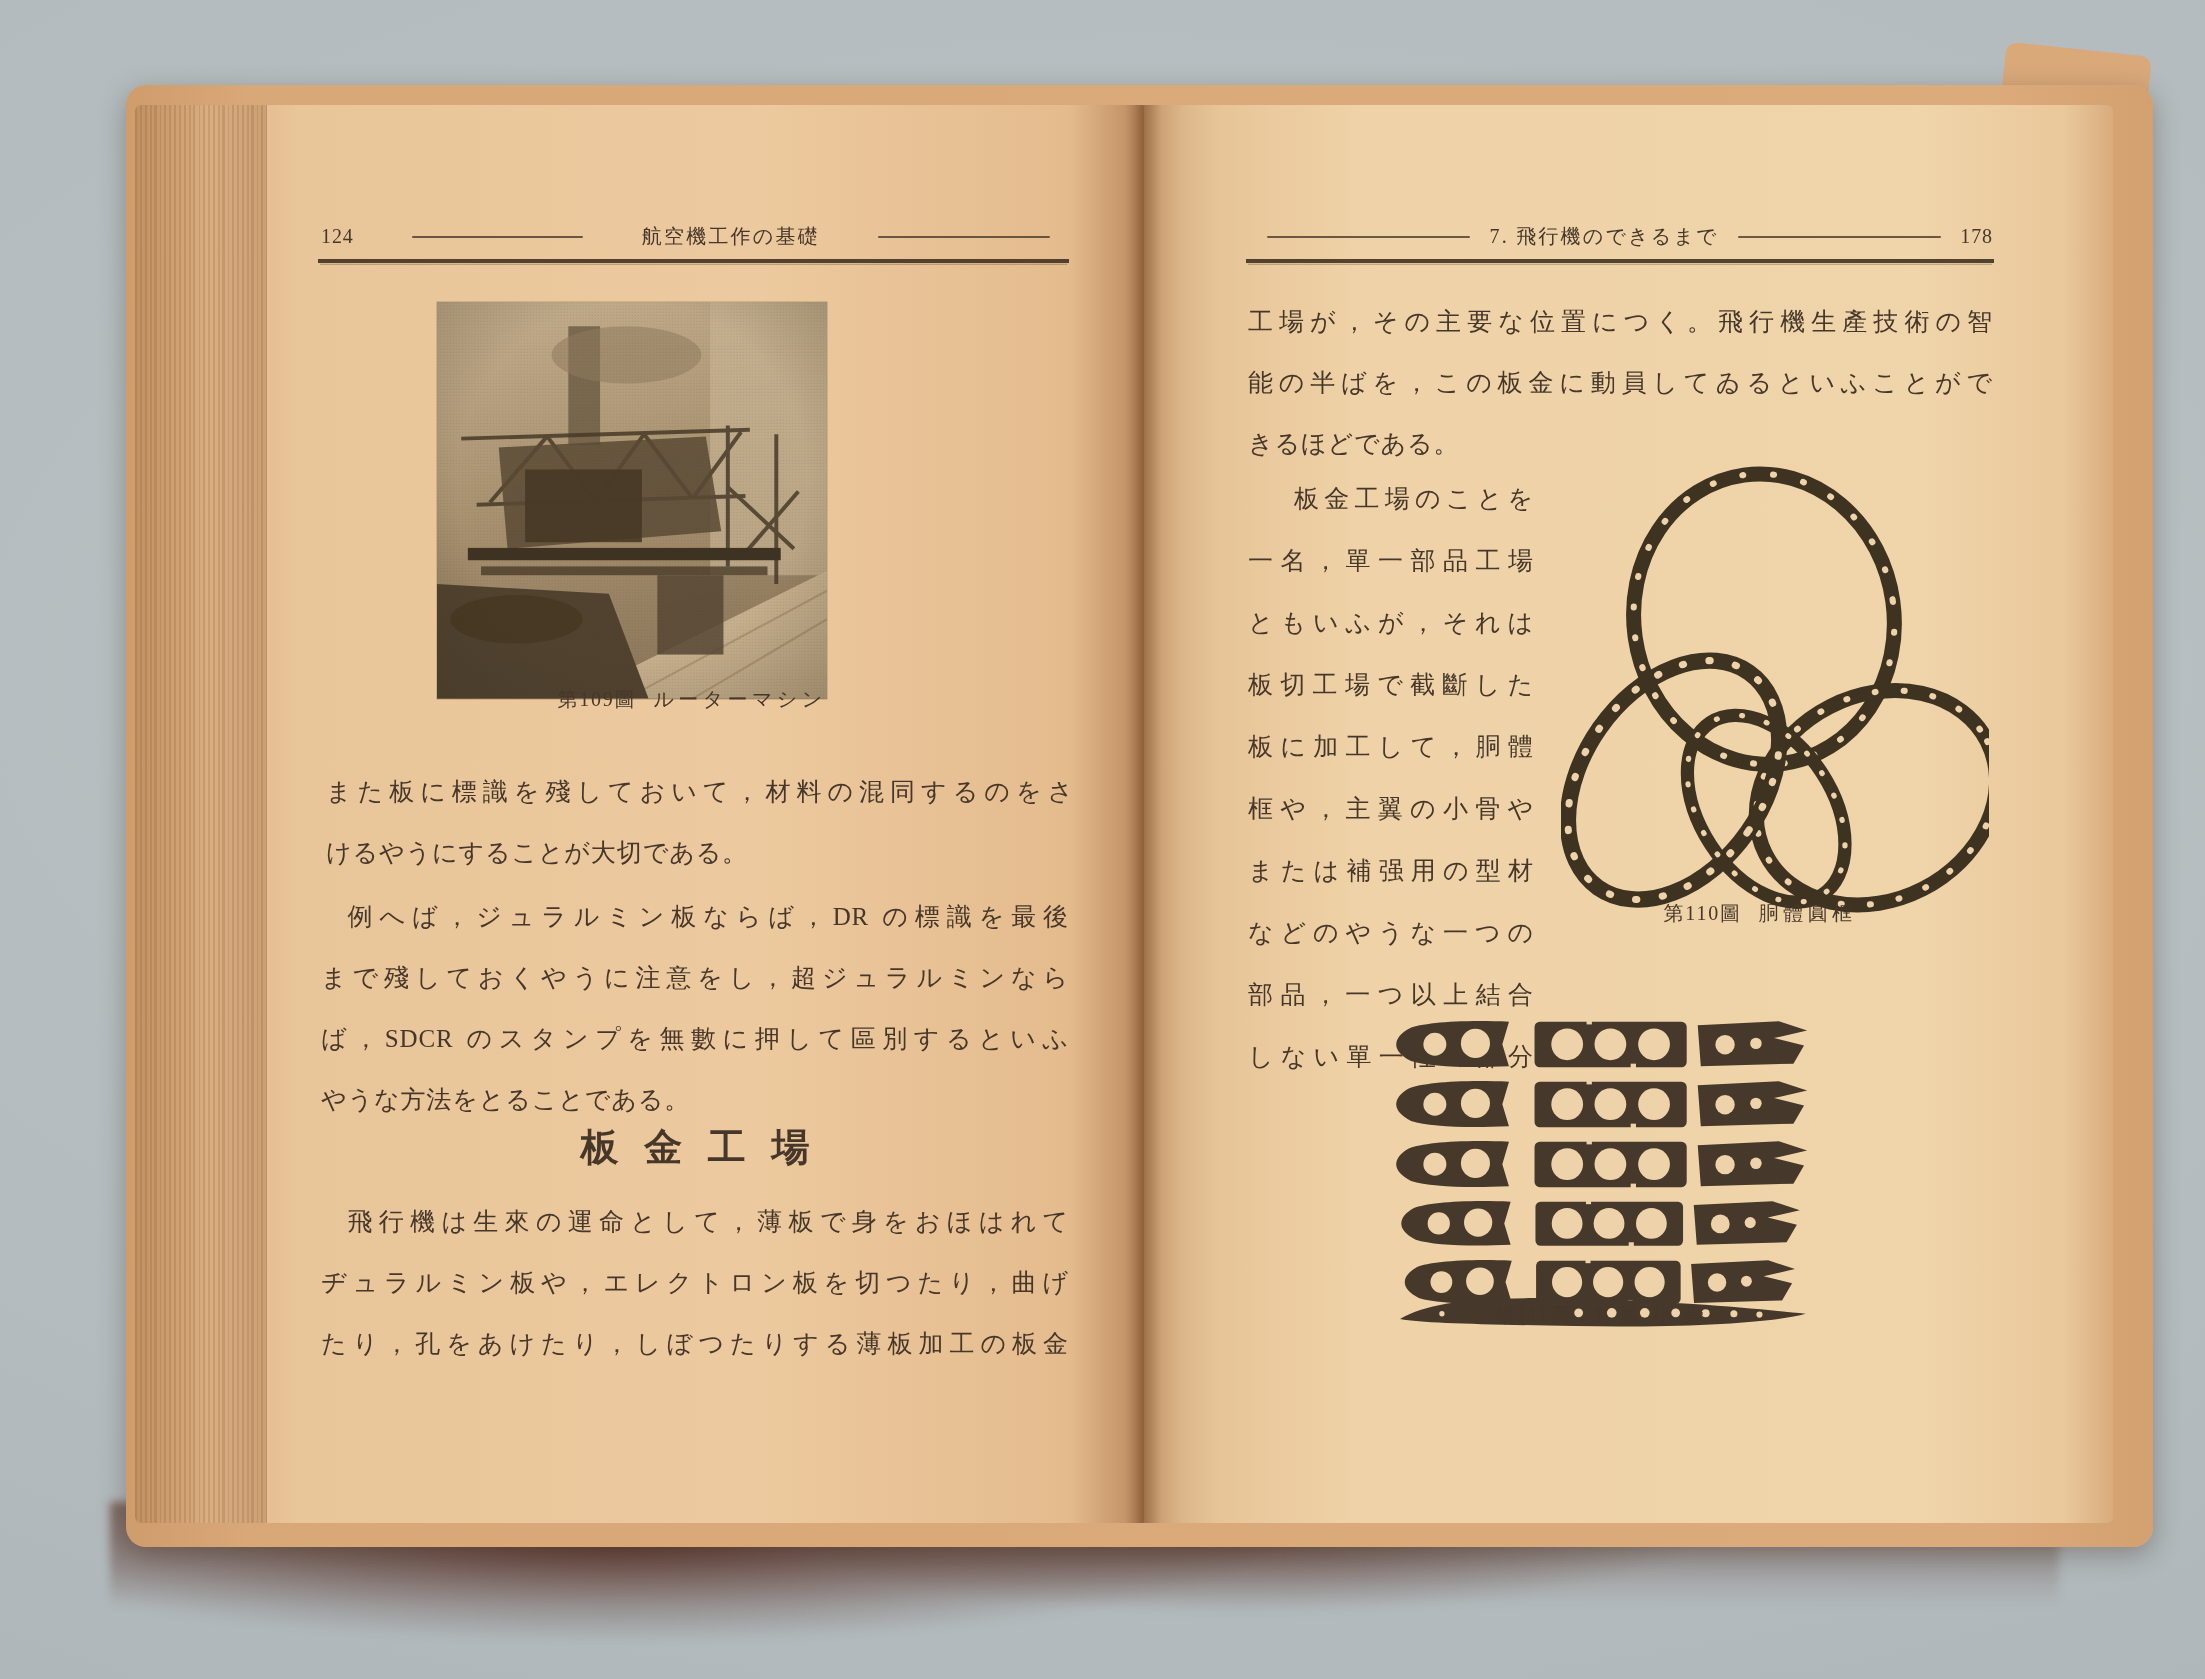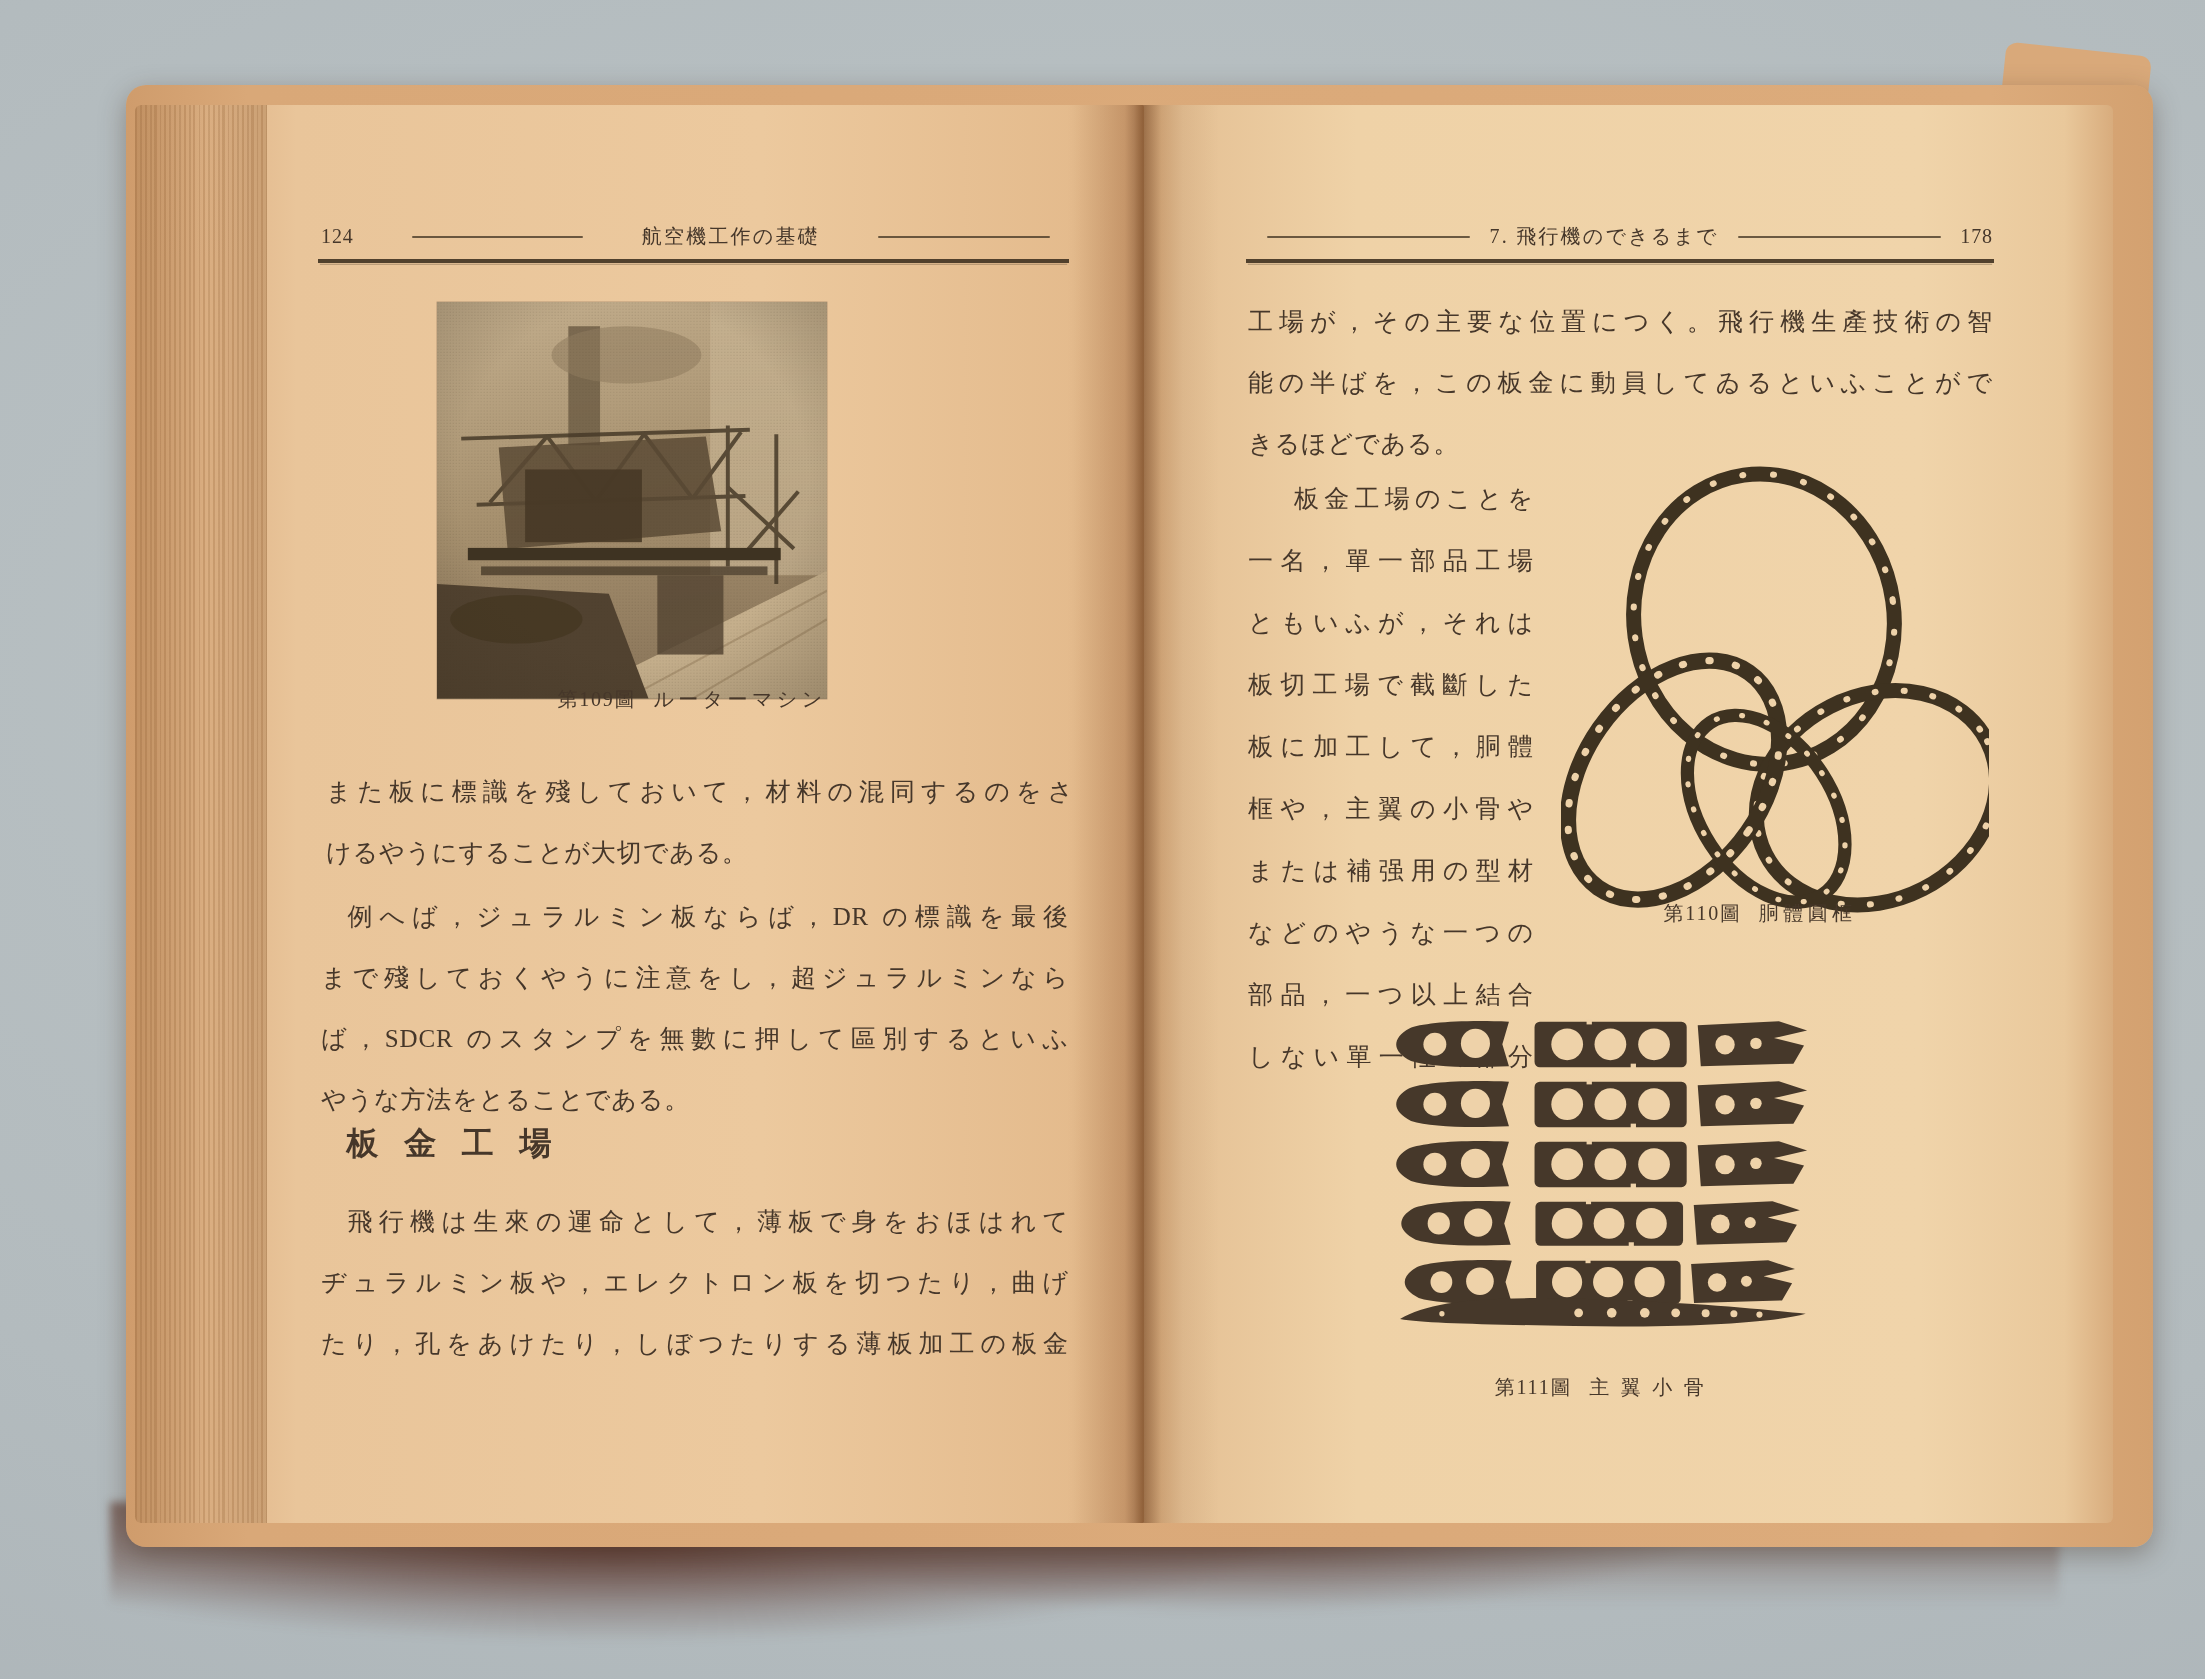--- a/index.html
+++ b/index.html
@@ -38,22 +38,22 @@
   .runhead{position:absolute;display:flex;align-items:center;font-size:20px;letter-spacing:2.2px;}
   .runhead .dash{flex:1 1 auto;border-top:2.6px solid #4a3b28;opacity:.8;margin:0 19.4px;border-radius:1.3px;}
   .pagenum{font-size:20px;letter-spacing:0.9px;}
   .rule2{position:absolute;height:0;border-top:4px solid #453624;box-shadow:0 3.1px 0 -1.8px #453624;opacity:.92;}
   .tline{font-size:25px;line-height:61px;letter-spacing:0.9px;white-space:normal;}
   .just{text-align:justify;text-align-last:justify;}
   .ind1{padding-left:26.5px;}
   .ind2{padding-left:46px;}
   .caption{position:absolute;font-size:20px;letter-spacing:1.8px;white-space:nowrap;}
   .caption .cap-label{margin-left:17px;letter-spacing:4.4px;}
-  .section-heading{position:absolute;font-size:32px;font-weight:bold;letter-spacing:25.6px;text-indent:25.6px;
-    text-align:left;white-space:nowrap;}
+  .section-heading{position:absolute;font-size:38px;font-weight:bold;letter-spacing:25.6px;text-indent:25.6px;
+    text-align:center;white-space:nowrap;}
   .figbox{position:absolute;}
   .figbox svg{width:100%;height:100%;display:block;}
   .photo-frame{position:absolute;background:#9d8a6b;overflow:hidden;box-shadow:0 0 0 0.4px rgba(70,55,40,.4);}
 </style>
 </head>
 <body>
 
 <div class="backdrop"></div>
 <div class="book-shadow"></div>
 <div class="cover-flap"></div>
@@ -235,18 +235,18 @@
         <circle cx="505" cy="666" r="11"></circle>
       <circle cx="580" cy="666" r="11"></circle>
         <circle cx="650" cy="666" r="10"></circle>
       <circle cx="718" cy="667" r="9"></circle>
         <circle cx="782" cy="668" r="8"></circle>
       <circle cx="840" cy="670" r="7"></circle>
     </g>
   </svg>
 </div>
 
-<div class="caption ink" style="left:1605px;top:1366px;transform:translateX(-50%);margin-top:8px;">
+<div class="caption ink" style="left:1605px;top:1294px;transform:translateX(-50%);margin-top:8px;">
   <span>第111圖</span><span class="cap-label" style="letter-spacing:11.5px;">主翼小骨</span>
 </div>
 
 <div class="gutter"></div>
 
 
 </body></html>

